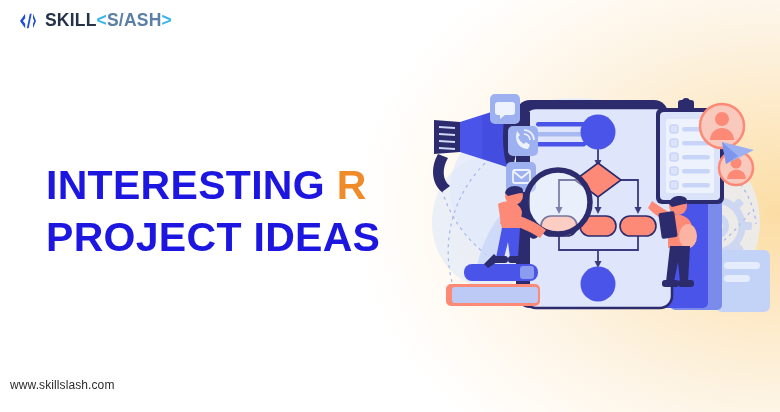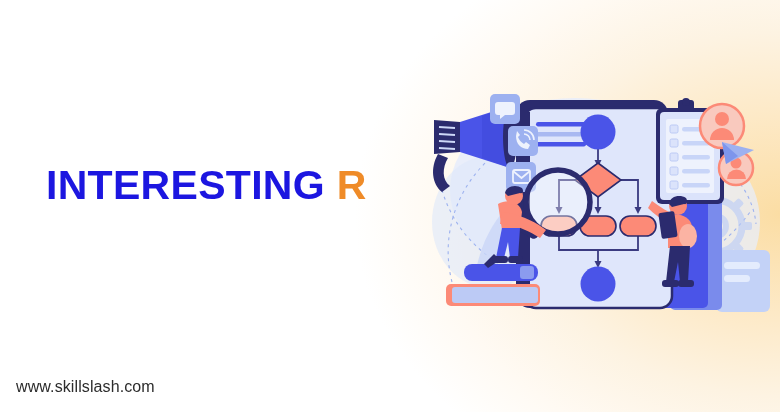--- a/index.html
+++ b/index.html
@@ -45,36 +45,47 @@
 
   #subhead {
     position:absolute; left:46px; top:262px;
     font-size:30px; font-weight:normal;
     color:#17191c; line-height:1.3;
     white-space:nowrap;
   }
   #subhead .year { color:#ef8b28; }
 
   #site-url {
-    position:absolute; left:16px; top:378px;
-    font-size:16px; color:#2c2c2c; letter-spacing:.1px;
+    position:absolute; left:10px; top:378px;
+    font-size:12px; color:#2c2c2c; letter-spacing:.1px;
   }
 
   
   #art { position:absolute; left:420px; top:72px; width:360px; height:268px; }
   #art svg { display:block; width:100%; height:100%; }
 </style>
 </head>
 <body>
 
 <div id="banner">
 
+  <div id="logo">
+    <svg id="logo-mark" viewBox="0 0 24 24">
+      <path d="M8.6 3.2 L2.4 12 L8.6 20.8 L8.6 15.4 L5.9 12 L8.6 8.6 Z" fill="#1f4fd8"></path>
+      <path d="M10.6 20.8 L14.2 3.2 L16.4 3.2 L12.8 20.8 Z" fill="#1f4fd8"></path>
+      <path d="M18.0 3.2 L21.6 12 L18.0 20.8 L18.0 15.4 L19.4 12 L18.0 8.6 Z" fill="#1f4fd8"></path>
+    </svg>
+    <div id="logo-text">
+      <span class="lt-skill">SKILL</span><span class="lt-brk">&lt;</span><span class="lt-slash">S/ASH</span><span class="lt-brk">&gt;</span>
+    </div>
+  </div>
 
   <h1 id="headline">
     <span><span>INTERESTING </span><span class="accent">R</span></span><br>
+    <span>PROJECT IDEAS</span>
   </h1>
 
 
   <div id="site-url">www.skillslash.com</div>
 
   <div id="art">
     <svg viewBox="0 0 360 268">
 
       <g>
         <ellipse cx="155" cy="118" rx="125" ry="92" fill="#e6ecfb" opacity=".85"></ellipse>

